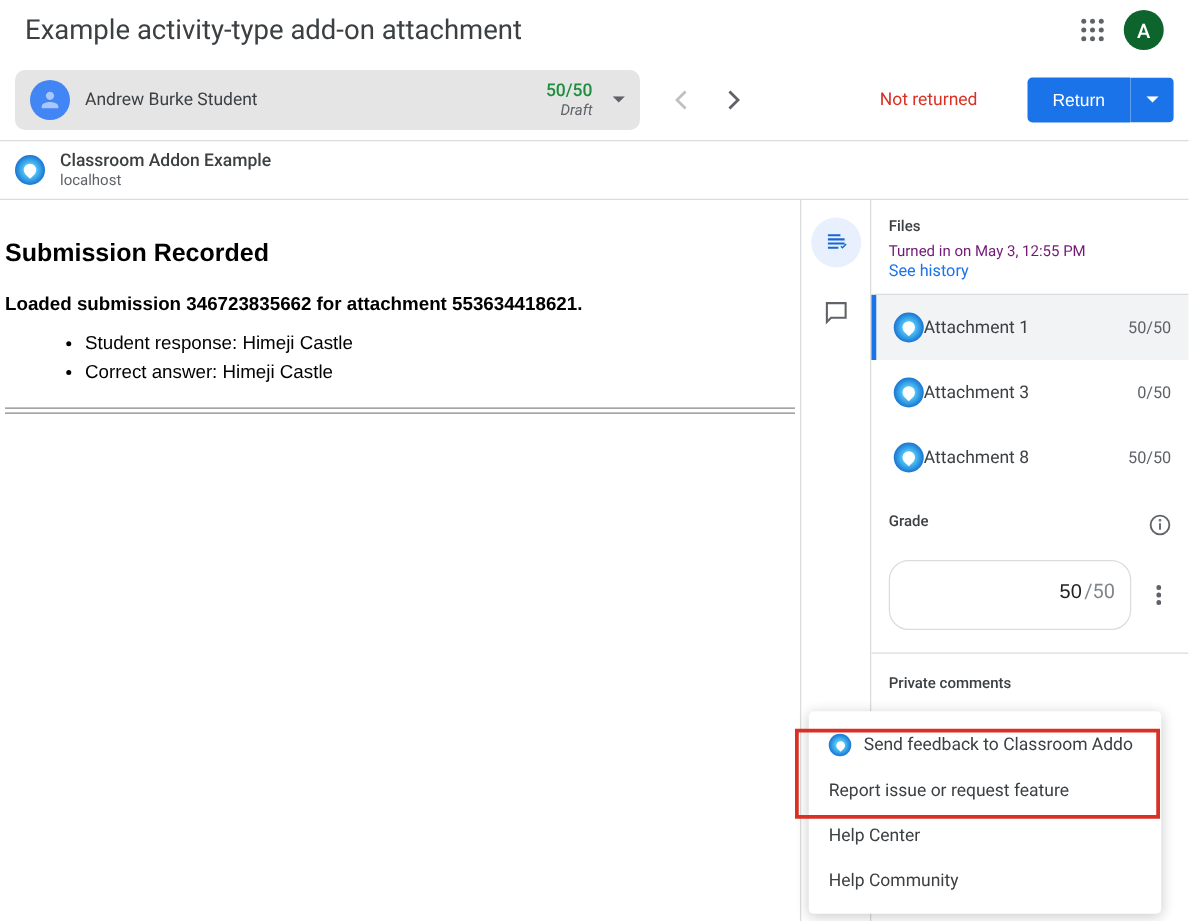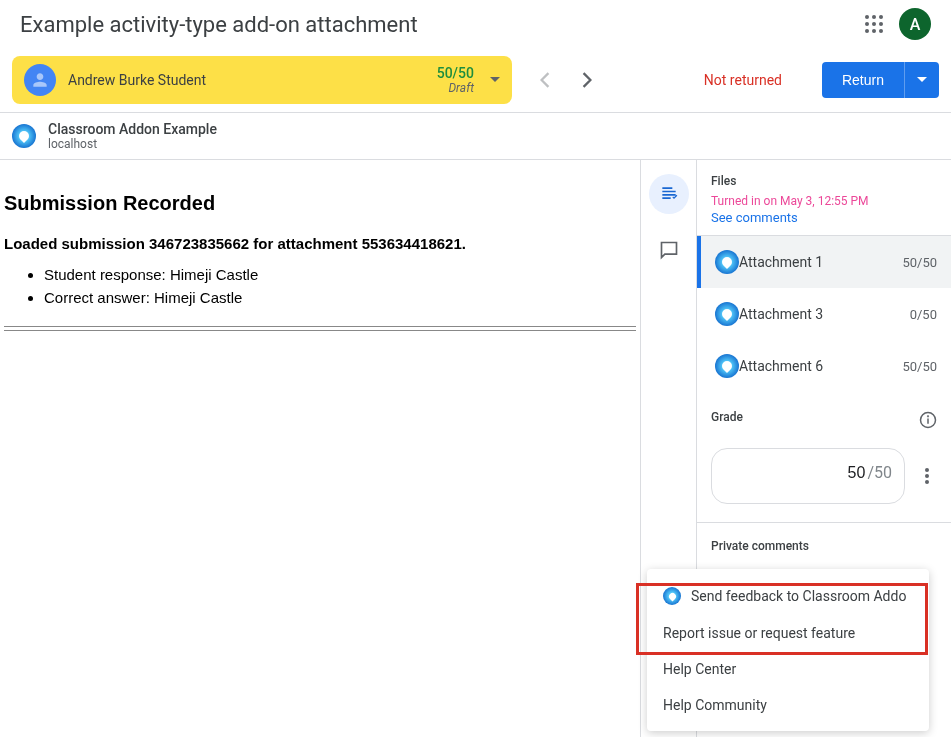--- a/index.html
+++ b/index.html
@@ -64,21 +64,21 @@
   .toolbar {
     display: flex;
     align-items: center;
     padding: 8px 12px;
     gap: 8px;
     height: 64px;
   }
   .student-selector {
     display: flex;
     align-items: center;
-    background: #fde047;
+    background: #e5e5e5;
     border-radius: 8px;
     padding: 8px 12px;
     flex: 0 0 500px;
     height: 48px;
     cursor: pointer;
     justify-content: space-between;
   }
   .student-left {
     display: flex;
     align-items: center;
@@ -207,21 +207,21 @@
     font-family: Arial, sans-serif;
     margin-bottom: 14px;
   }
   .content-pane ul {
     font-family: Arial, sans-serif;
     font-size: 15px;
     color: #000;
     margin: 0 0 20px 0;
     padding-left: 40px;
   }
-  .content-pane li { margin-bottom: 6px; }
+  .content-pane li { margin-bottom: 6px; margin-left: 24px; }
   .content-pane hr {
     border: none;
     border-top: 1px solid #888;
     margin: 3px 0;
   }
   
   
   .icon-rail {
     width: 56px;
     display: flex;
@@ -258,21 +258,21 @@
     border-bottom: 1px solid #dadce0;
   }
   .section-title {
     font-size: 12px;
     font-weight: 500;
     color: #3c4043;
     margin-bottom: 6px;
   }
   .turned-in {
     font-size: 12px;
-    color: #ec4899;
+    color: #701a75;
   }
   .see-history {
     font-size: 13px;
     color: #1a73e8;
     cursor: pointer;
     display: inline-block;
     margin-top: 2px;
   }
   
   .attachment-list { padding: 0; }
@@ -492,21 +492,21 @@
       <svg width="20" height="20" viewBox="0 0 24 24" fill="none" stroke="currentColor" stroke-width="2">
           <path d="M3 3h18v14H7l-4 4z"></path>
         </svg>
     </div>
   </div>
 
   <div class="right-panel">
     <div class="panel-section">
       <div class="section-title">Files</div>
       <div class="turned-in">Turned in on May 3, 12:55 PM</div>
-      <div class="see-history">See comments</div>
+      <div class="see-history">See history</div>
     </div>
 
     <div class="attachment-list">
       <div class="attachment-row selected">
         <div class="addon-icon">
             <div class="addon-icon-inner"></div>
           </div>
         <div class="attachment-name">Attachment 1</div>
         <div class="attachment-score">50/50</div>
       </div>
@@ -514,21 +514,21 @@
         <div class="addon-icon">
             <div class="addon-icon-inner"></div>
           </div>
         <div class="attachment-name">Attachment 3</div>
         <div class="attachment-score">0/50</div>
       </div>
       <div class="attachment-row">
         <div class="addon-icon">
             <div class="addon-icon-inner"></div>
           </div>
-        <div class="attachment-name">Attachment 6</div>
+        <div class="attachment-name">Attachment 8</div>
         <div class="attachment-score">50/50</div>
       </div>
     </div>
 
     <div class="grade-section">
       <div class="grade-header">
         <div class="section-title">Grade</div>
         <div>
           <svg width="18" height="18" viewBox="0 0 24 24" fill="none" stroke="#5f6368" stroke-width="2">
               <circle cx="12" cy="12" r="10"></circle>

